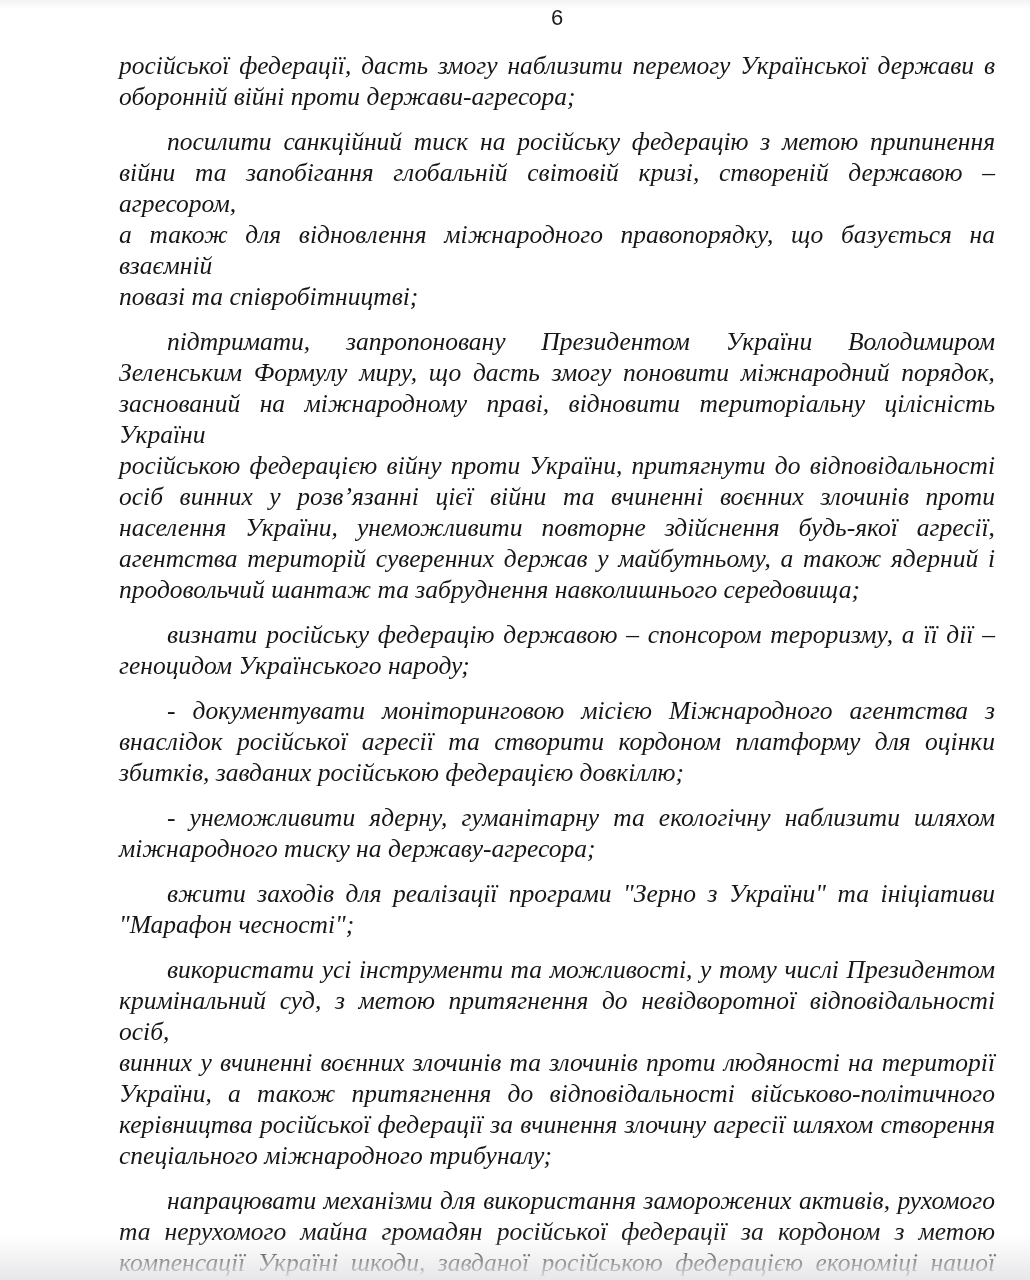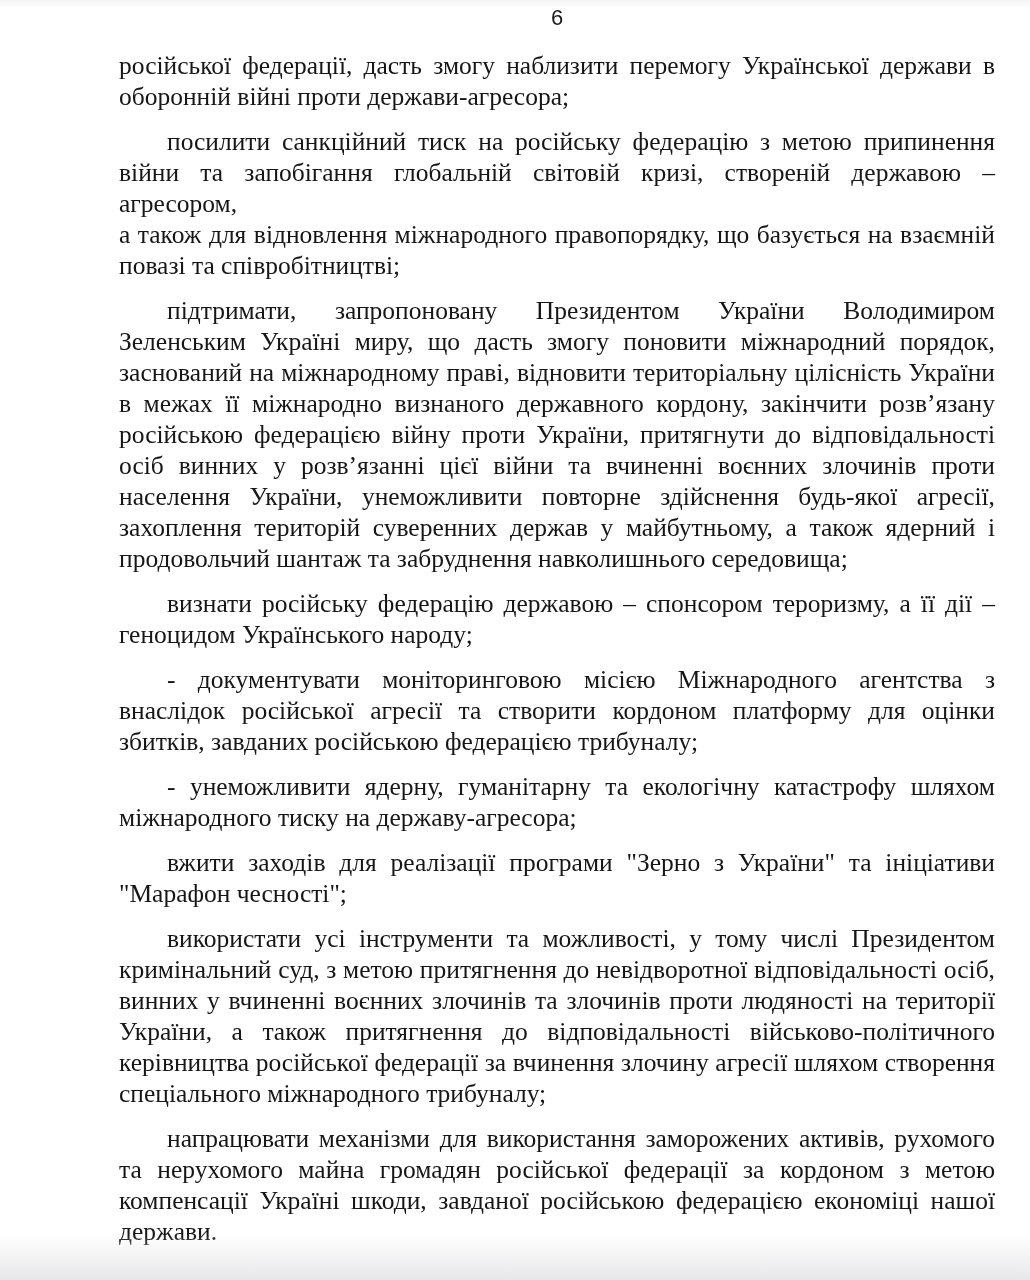--- a/index.html
+++ b/index.html
@@ -33,20 +33,21 @@
     top: 50px;
     width: 876px;
   }
   .para {
     margin: 0 0 14px 0;
   }
   .line {
     font-size: 25.5px;
     line-height: 31px;
     white-space: normal;
+    font-style: italic;
   }
   .j {
     text-align: justify;
     text-align-last: justify;
   }
   .last {
     text-align: center;
     text-align-last: left;
   }
   .ind {
@@ -79,43 +80,42 @@
 
     <div class="para">
       <div class="line j ind">посилити санкційний тиск на російську федерацію з метою припинення</div>
       <div class="line j">війни та запобігання глобальній світовій кризі, створеній державою – агресором,</div>
       <div class="line j">а також для відновлення міжнародного правопорядку, що базується на взаємній</div>
       <div class="line last">повазі та співробітництві;</div>
     </div>
 
     <div class="para">
       <div class="line j ind">підтримати, запропоновану Президентом України Володимиром</div>
-      <div class="line j">Зеленським Україні миру, що дасть змогу поновити міжнародний порядок,</div>
+      <div class="line j">Зеленським Формулу миру, що дасть змогу поновити міжнародний порядок,</div>
       <div class="line j">заснований на міжнародному праві, відновити територіальну цілісність України</div>
-      <div class="line j">в межах її міжнародно визнаного державного кордону, закінчити розв’язану</div>
       <div class="line j">російською федерацією війну проти України, притягнути до відповідальності</div>
       <div class="line j">осіб винних у розв’язанні цієї війни та вчиненні воєнних злочинів проти</div>
       <div class="line j">населення України, унеможливити повторне здійснення будь-якої агресії,</div>
-      <div class="line j">захоплення територій суверенних держав у майбутньому, а також ядерний і</div>
+      <div class="line j">агентства територій суверенних держав у майбутньому, а також ядерний і</div>
       <div class="line last">продовольчий шантаж та забруднення навколишнього середовища;</div>
     </div>
 
     <div class="para">
       <div class="line j ind">визнати російську федерацію державою – спонсором тероризму, а її дії –</div>
       <div class="line last">геноцидом Українського народу;</div>
     </div>
 
     <div class="para">
       <div class="line j ind">- документувати моніторинговою місією Міжнародного агентства з</div>
       <div class="line j">внаслідок російської агресії та створити кордоном платформу для оцінки</div>
-      <div class="line last">збитків, завданих російською федерацією трибуналу;</div>
+      <div class="line last">збитків, завданих російською федерацією довкіллю;</div>
     </div>
 
     <div class="para">
-      <div class="line j ind">- унеможливити ядерну, гуманітарну та екологічну катастрофу шляхом</div>
+      <div class="line j ind">- унеможливити ядерну, гуманітарну та екологічну наблизити шляхом</div>
       <div class="line last">міжнародного тиску на державу-агресора;</div>
     </div>
 
     <div class="para">
       <div class="line j ind">вжити заходів для реалізації програми "Зерно з України" та ініціативи</div>
       <div class="line last">"Марафон чесності";</div>
     </div>
 
     <div class="para">
       <div class="line j ind">використати усі інструменти та можливості, у тому числі Президентом</div>

